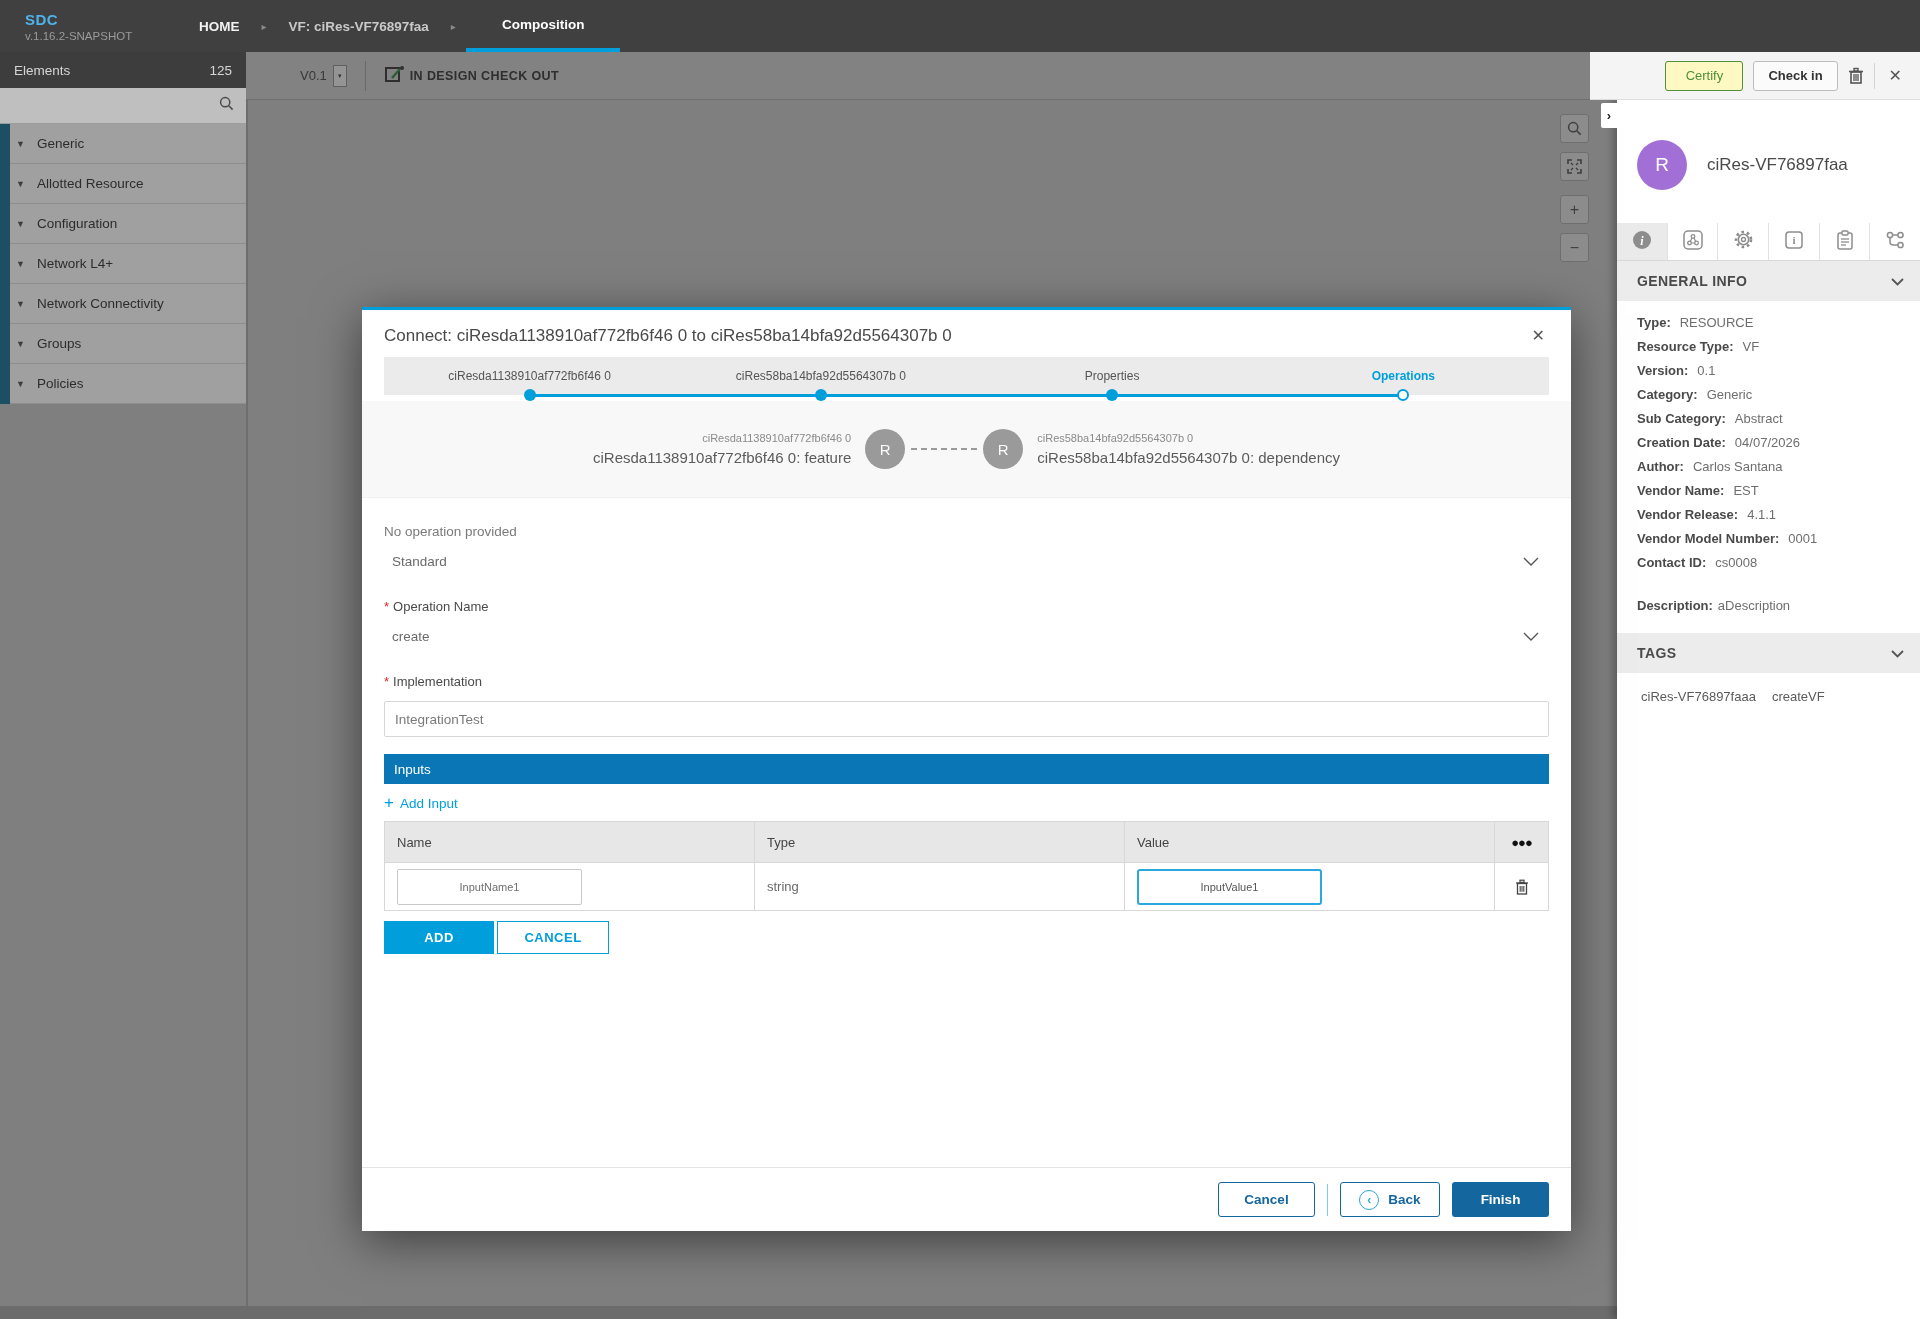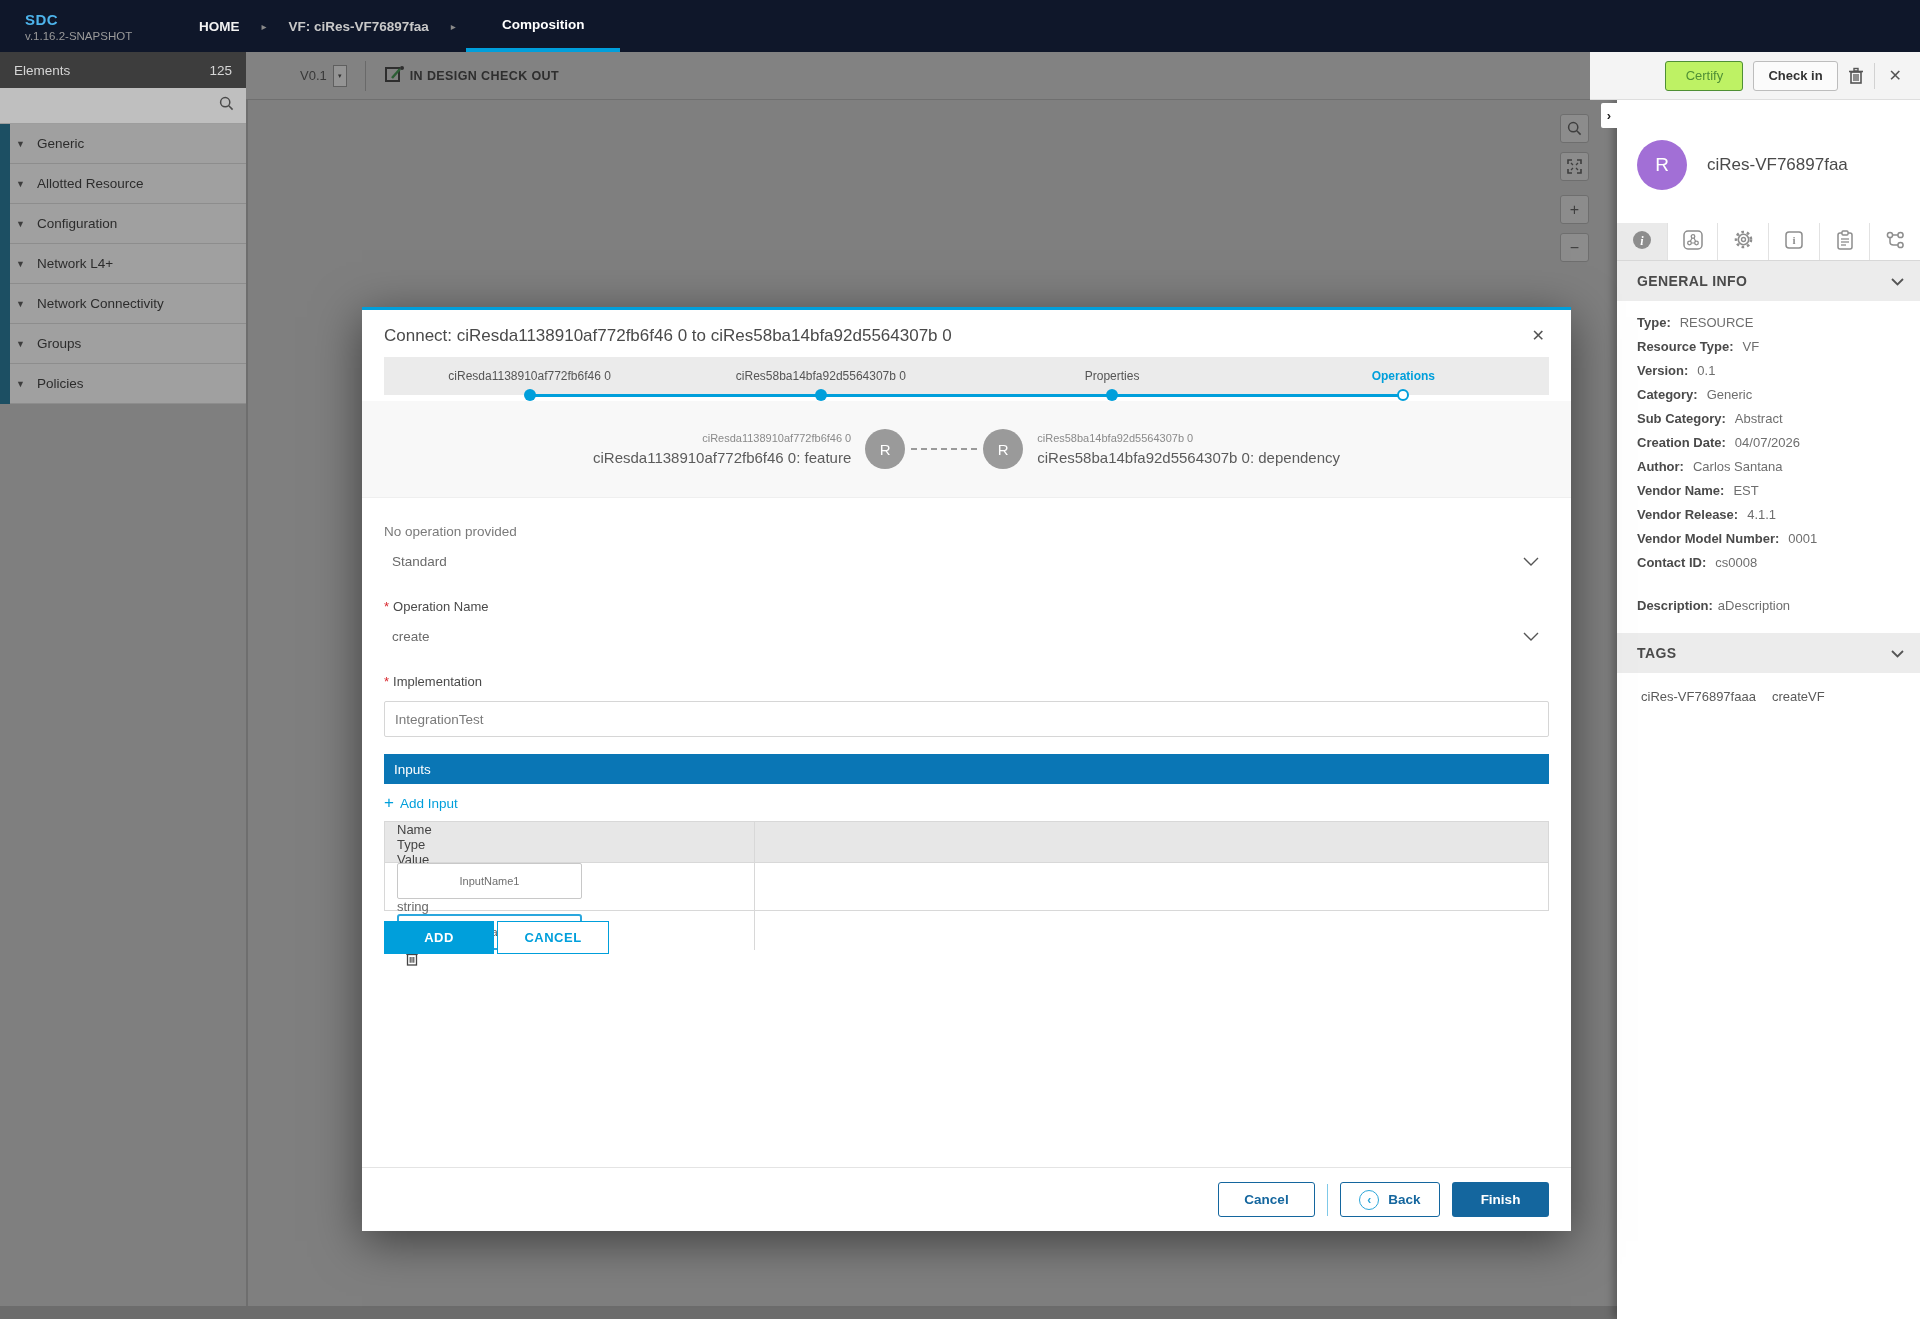--- a/index.html
+++ b/index.html
@@ -2,21 +2,21 @@
 <html><head>
 <meta charset="utf-8">
 <style>
   * { margin:0; padding:0; box-sizing:border-box; }
   html,body { width:1920px; height:1319px; }
   body { position:relative; overflow:hidden; background:#7f7f7f;
          font-family:"Liberation Sans", sans-serif; }
 
   
   .top-header { position:absolute; left:0; top:0; width:1920px; height:52px;
-    background:#0f172a; z-index:30; display:flex; align-items:center; }
+    background:#404040; z-index:30; display:flex; align-items:center; }
   .logo-block { margin-left:25px; width:150px; }
   .logo { color:#4db3ea; font-size:15px; font-weight:bold; letter-spacing:.5px; }
   .logo-ver { color:#9a9a9a; font-size:11.5px; margin-top:2px; }
   .crumbs { display:flex; align-items:center; height:52px; margin-left:12px; }
   .crumb { color:#c9c9c9; font-size:13.5px; font-weight:bold; padding:0 12px; cursor:pointer; }
   .crumb.home { color:#f2f2f2; }
   .crumb-sep { color:#8a8a8a; font-size:10px; padding:0 10px; }
   .crumb-tab-active { height:52px; display:flex; align-items:center; padding:0 36px;
     border-bottom:4px solid #009fdb; color:#ffffff; font-size:13.5px; font-weight:bold; cursor:pointer; }
 
@@ -27,21 +27,21 @@
   .tb-spinner { width:14px; height:22px; margin-left:6px; background:#949494;
     border:1px solid #5f5f5f; display:flex; flex-direction:column; align-items:center;
     justify-content:center; font-size:7px; color:#333; line-height:6px; cursor:pointer; }
   .tb-div { width:1px; height:30px; background:#696969; margin:0 18px; }
   .tb-status { color:#2e2e2e; font-size:12.5px; font-weight:bold; letter-spacing:.4px; margin-left:4px; }
 
   .toolbar-right { position:absolute; left:1590px; top:52px; width:330px; height:48px;
     background:#f4f4f4; border-bottom:1px solid #dedede; display:flex; align-items:center;
     justify-content:flex-end; padding-right:14px; gap:10px; z-index:31; }
   .btn-certify { min-width:78px; height:30px; border:1px solid #4f8f35; border-radius:3px;
-    background:#bef264; color:#4f8f35; font-size:13px; cursor:pointer;
+    background:#fef9c3; color:#4f8f35; font-size:13px; cursor:pointer;
     display:flex; align-items:center; justify-content:center; padding:0 3px; }
   .btn-checkin { min-width:82px; height:30px; border:1px solid #bdbdbd; border-radius:3px;
     background:#fbfbfb; color:#333; font-size:13px; font-weight:bold; cursor:pointer;
     display:flex; align-items:center; justify-content:center; padding:0 14px; }
   .tb-icon { color:#555; cursor:pointer; display:flex; align-items:center; }
   .tb-sep2 { width:1px; height:26px; background:#d2d2d2; }
   .x-icon { font-size:16px; color:#555; padding:0 4px; }
 
   
   .sidebar { position:absolute; left:0; top:52px; width:246px; z-index:11; }
@@ -137,21 +137,21 @@
   .m-input { margin-top:12px; width:100%; height:36px; border:1px solid #d6d6d6; border-radius:2px;
     padding:0 10px; font-size:13.5px; color:#7a7a7a; outline:none;
     font-family:"Liberation Sans", sans-serif; }
 
   .inputs-bar { margin-top:17px; height:30px; background:#0a76b5; color:#fff;
     display:flex; align-items:center; padding-left:10px; font-size:13.5px; }
   .add-input { margin-top:9px; color:#009fdb; font-size:13.5px; display:flex;
     align-items:center; cursor:pointer; width:110px; }
   .add-plus { font-size:17px; margin-right:6px; }
   .m-table { margin-top:8px; border:1px solid #d8d8d8; }
-  .t-row { display:flex;flex-direction:column; }
+  .t-row { display:flex; }
   .t-head { background:#e7e7e7; height:40px; }
   .t-cell { display:flex; align-items:center; padding-left:12px; border-right:1px solid #d8d8d8;
     font-size:13px; color:#444; }
   .t-cell:last-child { border-right:none; }
   .c-name,.c-type,.c-value { width:370px; }
   .c-actions { width:53px; justify-content:center; padding-left:0; }
   .t-body { height:48px; background:#fff; border-top:1px solid #d8d8d8; }
   .menu-dots { color:#111; font-size:13px; letter-spacing:-1px; cursor:pointer; }
   .cell-input { width:185px; height:36px; border:1px solid #c8c8c8; border-radius:2px;
     padding:0 10px; font-size:11px; color:#6f6f6f; outline:none;

